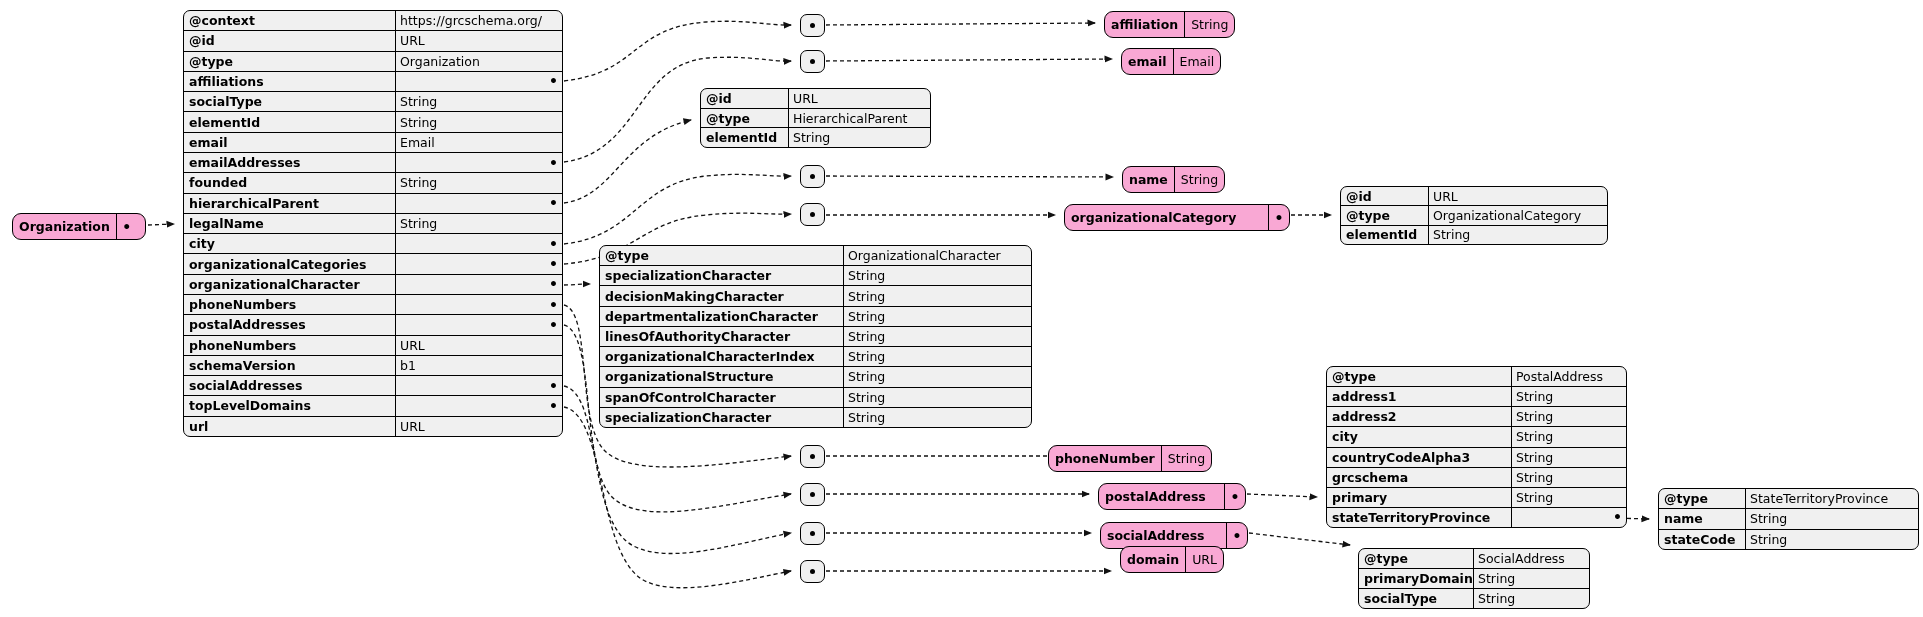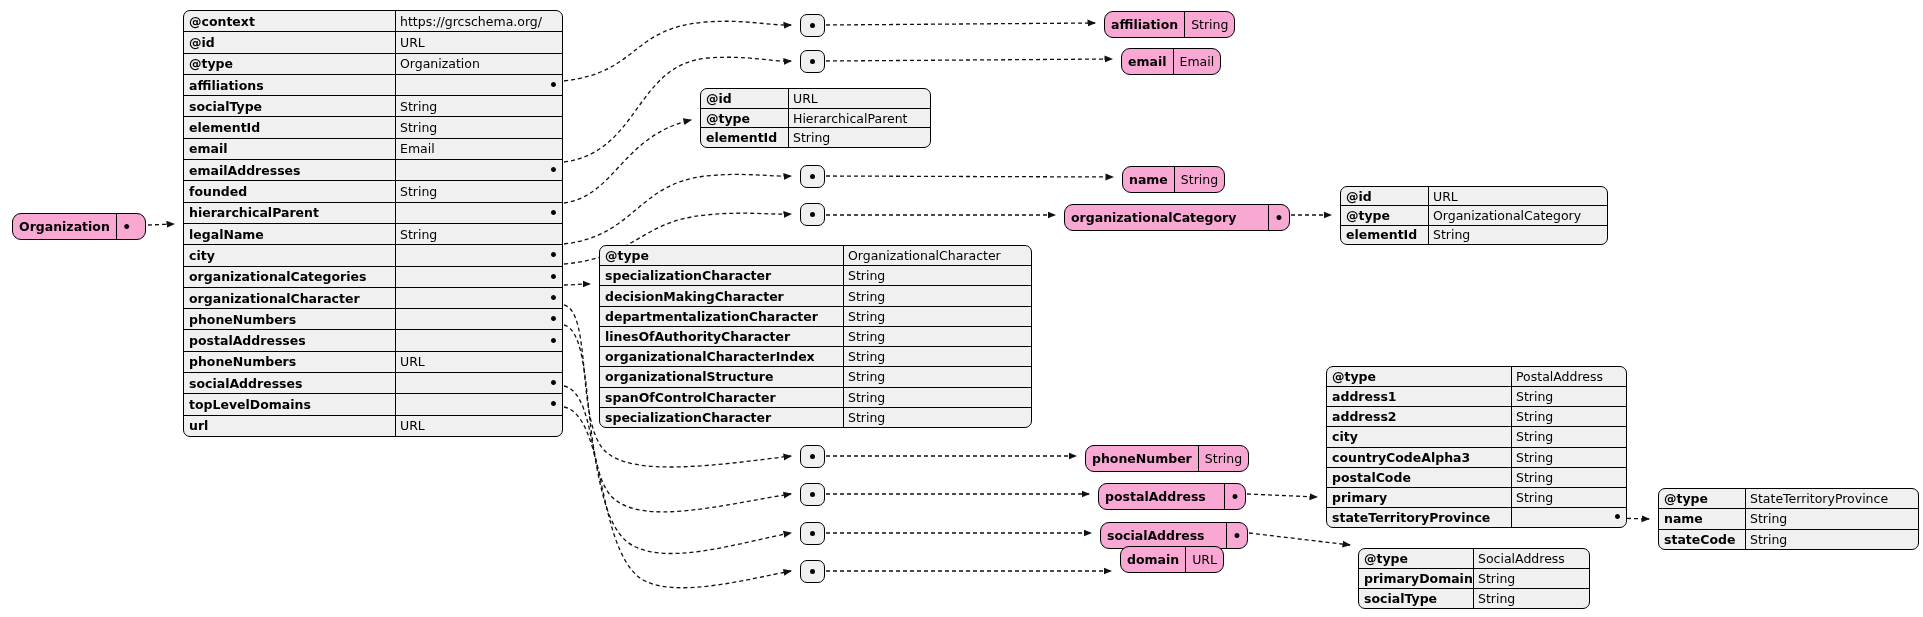--- a/index.html
+++ b/index.html
@@ -192,20 +192,27 @@
       </span>
     </div>
       <div class="t-row">
       <span class="t-name">phoneNumbers</span>
       <span class="t-type">
         <span class="t-type-text">URL</span>
         <span class="t-marker"></span>
       </span>
     </div>
       <div class="t-row">
+      <span class="t-name">schemaVersion</span>
+      <span class="t-type">
+        <span class="t-type-text">b1</span>
+        <span class="t-marker"></span>
+      </span>
+    </div>
+      <div class="t-row">
       <span class="t-name">socialAddresses</span>
       <span class="t-type">
         <span class="t-type-text"></span>
         <span class="t-marker">•</span>
       </span>
     </div>
       <div class="t-row">
       <span class="t-name">topLevelDomains</span>
       <span class="t-type">
         <span class="t-type-text"></span>
@@ -369,21 +376,21 @@
       </span>
     </div>
       <div class="t-row">
       <span class="t-name">countryCodeAlpha3</span>
       <span class="t-type">
         <span class="t-type-text">String</span>
         <span class="t-marker"></span>
       </span>
     </div>
       <div class="t-row">
-      <span class="t-name">postalCode</span>
+      <span class="t-name">grcschema</span>
       <span class="t-type">
         <span class="t-type-text">String</span>
         <span class="t-marker"></span>
       </span>
     </div>
       <div class="t-row">
       <span class="t-name">primary</span>
       <span class="t-type">
         <span class="t-type-text">String</span>
         <span class="t-marker"></span>
@@ -466,21 +473,21 @@
     <span class="l-type">Email</span>
   </div>
   <div class="leaf" style="left:1122px;top:166px">
     <span class="l-name">name</span>
     <span class="l-type">String</span>
   </div>
   <div class="leaf" style="left:1064px;top:204px;width:226px">
     <span class="l-name" style="flex:1">organizationalCategory</span>
     <span class="l-marker">•</span>
   </div>
-  <div class="leaf" style="left:1085px;top:445px">
+  <div class="leaf" style="left:1048px;top:445px">
     <span class="l-name">phoneNumber</span>
     <span class="l-type">String</span>
   </div>
   <div class="leaf" style="left:1098px;top:483px;width:148px">
     <span class="l-name" style="flex:1">postalAddress</span>
     <span class="l-marker">•</span>
   </div>
   <div class="leaf" style="left:1100px;top:522px;width:148px">
     <span class="l-name" style="flex:1">socialAddress</span>
     <span class="l-marker">•</span>

